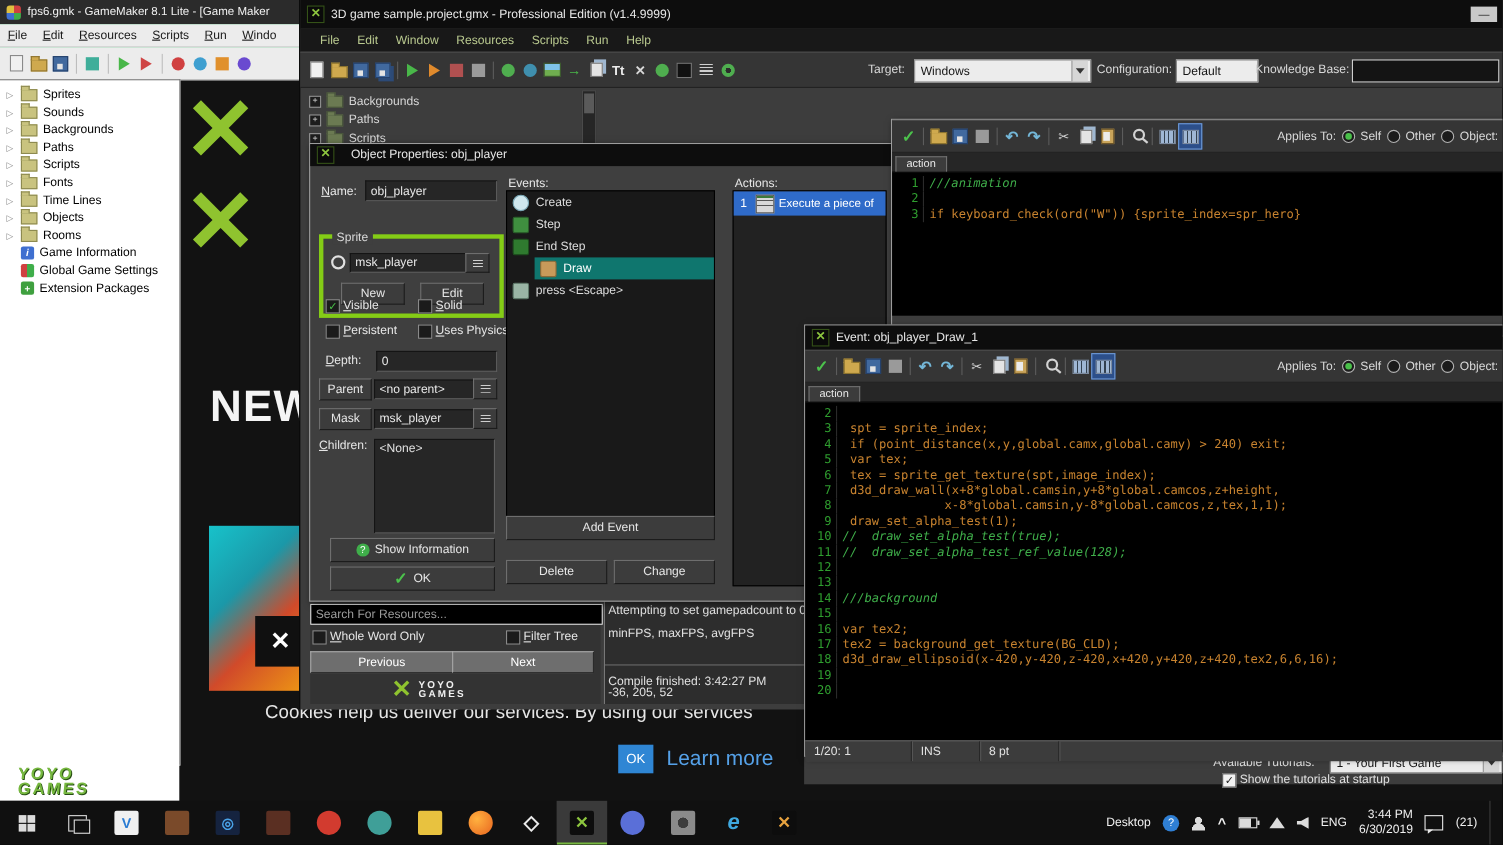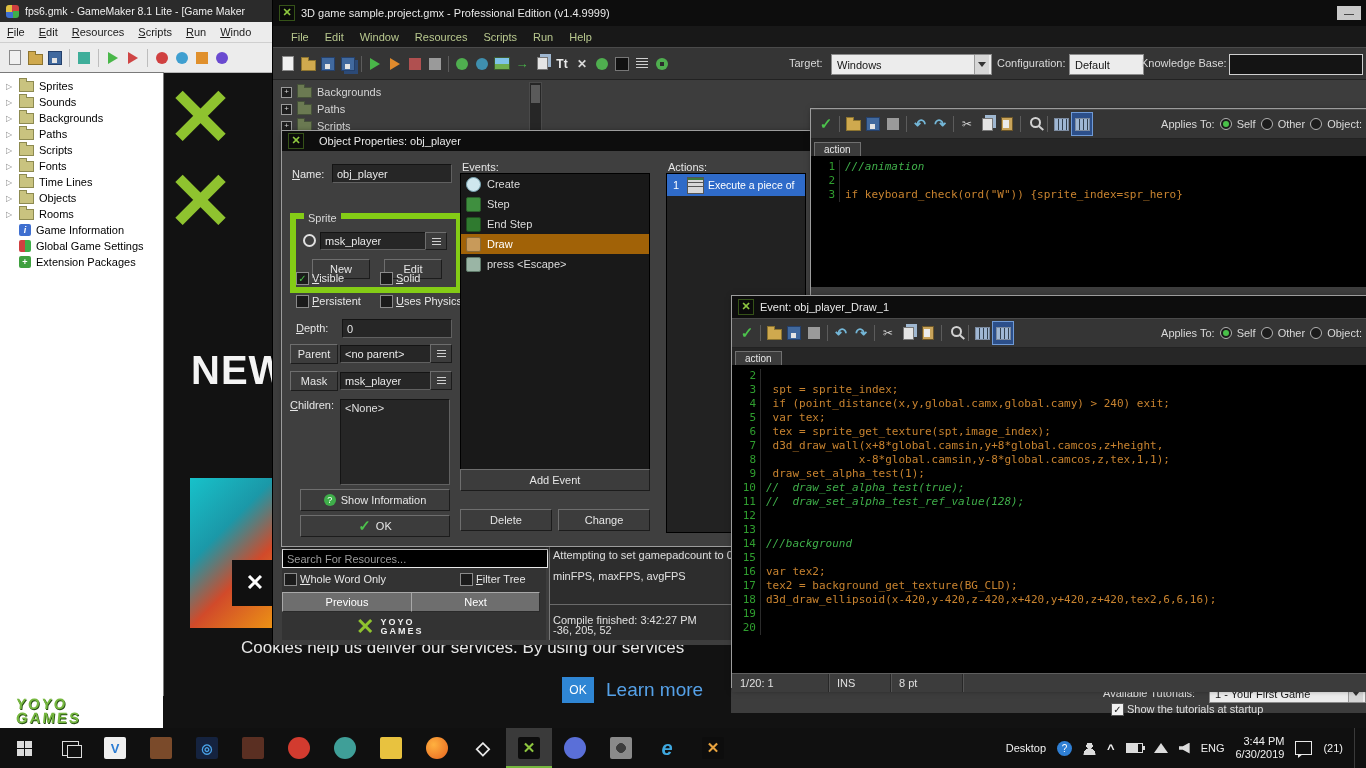--- a/index.html
+++ b/index.html
@@ -78,30 +78,30 @@
   .gbtn{background:#6e6e6e;border:1px solid #2a2a2a;border-top-color:#a8a8a8;border-left-color:#a8a8a8;color:#fff;display:flex;align-items:center;justify-content:center;}
   .cbx{width:11px;height:11px;border:1px solid #8a8a8a;background:#1b1b1b;display:inline-flex;align-items:center;justify-content:center;font-size:10px;color:#49c049;flex:none;}
   .cbx.on::before{content:"\2713";}
   .cbx.light{background:#f2f2f2;border-color:#555;color:#222;}
 
   
   .dtxt{background:#262626;border:1px solid #141414;border-bottom-color:#606060;border-right-color:#606060;color:#e8e8e8;display:flex;align-items:center;padding:0 4px;white-space:nowrap;overflow:hidden;}
   .dbtn{background:#3c3c3c;border:1px solid #1c1c1c;border-top-color:#6e6e6e;border-left-color:#6e6e6e;color:#e6e6e6;display:flex;align-items:center;justify-content:center;gap:5px;}
   .mbtn{background:#3c3c3c;border:1px solid #1c1c1c;border-top-color:#6e6e6e;border-left-color:#6e6e6e;display:flex;align-items:center;justify-content:center;}
   .mbtn::before{content:"";width:9px;height:7px;background:repeating-linear-gradient(#cfcfcf 0 1px,transparent 1px 3px);}
-  .grp{border:6px solid #84cc16;position:relative;}
+  .grp{border:4px solid #84cc16;position:relative;}
   .legend{position:absolute;top:-7px;left:8px;background:#3f3f3f;padding:0 4px;color:#d8d8d8;}
   .spdot{width:9px;height:9px;border:2px solid #e0e0e0;border-radius:50%;}
   .radio{width:10px;height:10px;border:1px solid #b2b2b2;border-radius:50%;background:#1b1b1b;position:relative;display:inline-block;flex:none;}
   .radio.sel::after{content:"";position:absolute;inset:2px;background:#49c049;border-radius:50%;}
 
   
   .evlist{background:#191919;border:1px solid #000;}
   .evrow{height:20px;display:flex;align-items:center;gap:6px;padding:0 5px;color:#dcdcdc;}
-  .evrow.sel{background:#a16207;color:#fff;}
+  .evrow.sel{background:#0f766e;color:#fff;margin-left:25px;}
   .evi{width:13px;height:13px;flex:none;border-radius:2px;}
   .actlist{background:#222;border:1px solid #000;}
   .actrow{height:22px;display:flex;align-items:center;gap:4px;background:#2f6bc9;color:#fff;padding:0 2px;white-space:nowrap;overflow:hidden;}
   .actnum{width:14px;text-align:center;flex:none;}
   .acticon{width:15px;height:15px;background:#d8d8d8;border:1px solid #555;flex:none;
            background-image:linear-gradient(#3c7a3c 0 2px,transparent 2px 4px,#555 4px 5px,transparent 5px 8px,#555 8px 9px,transparent 9px);}
 
   
   .tabrow{background:#262626;display:flex;align-items:flex-end;padding-left:3px;border-bottom:1px solid #000;}
   .tab{background:#3c3c3c;border:1px solid #707070;border-bottom:none;color:#e8e8e8;font-size:10px;padding:1px 9px;}

